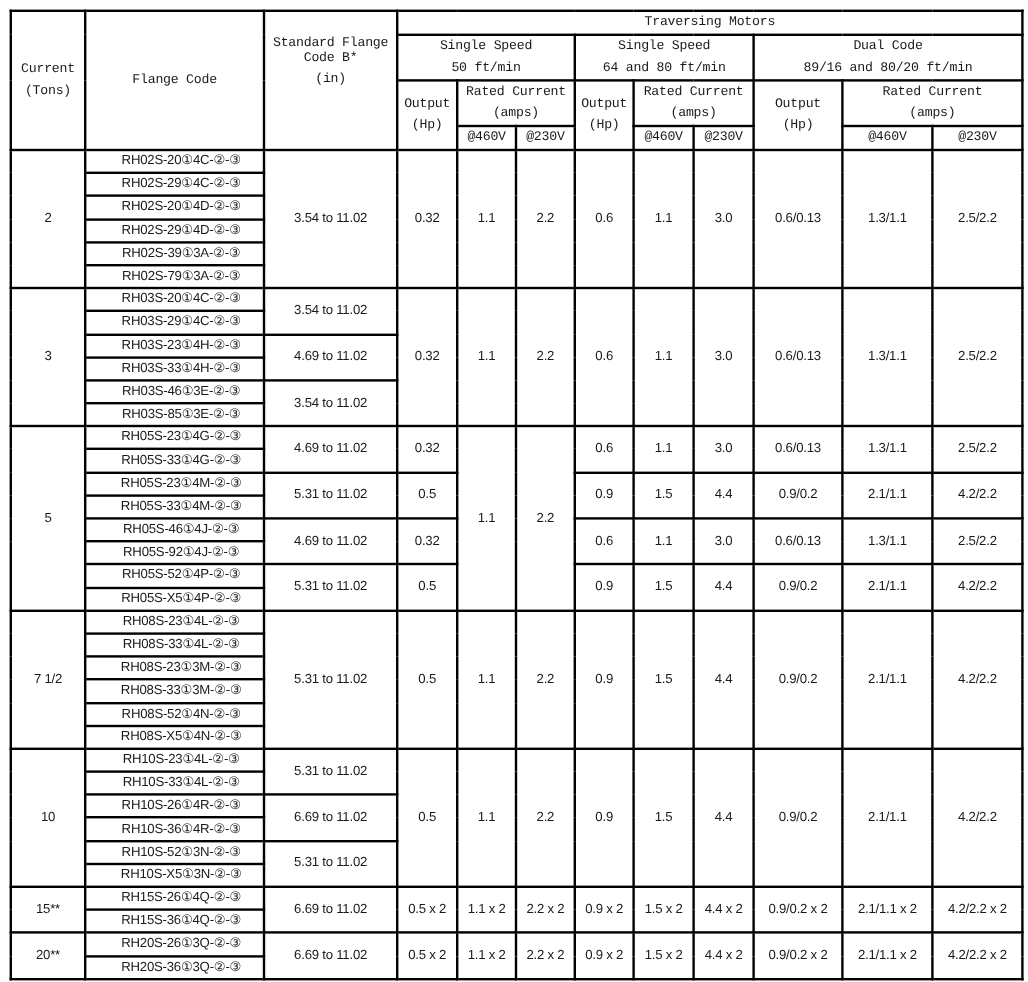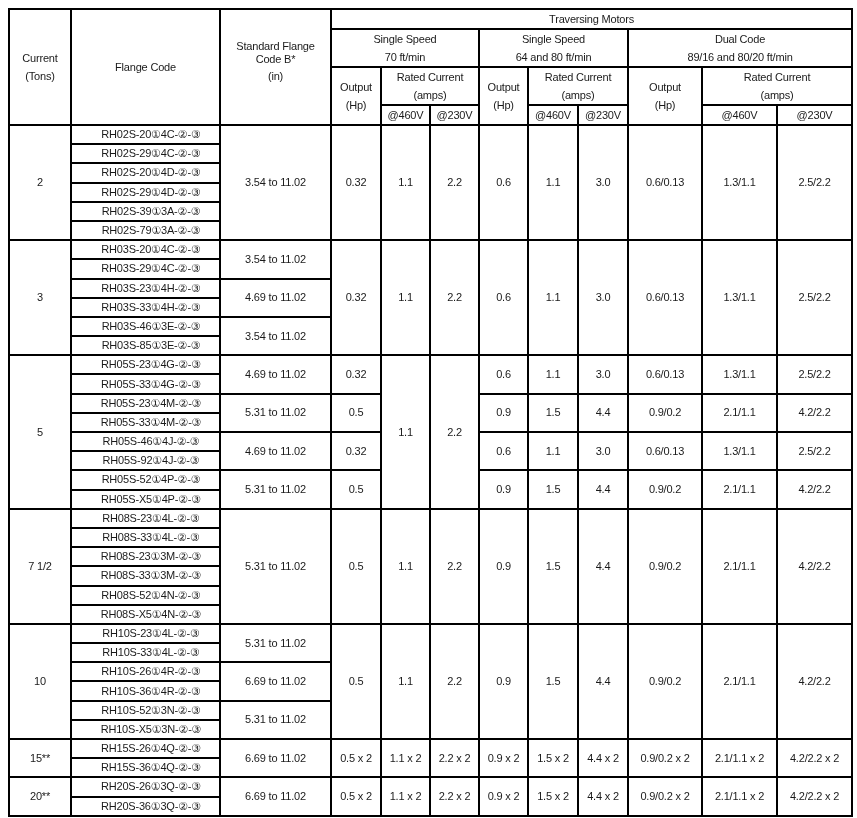--- a/index.html
+++ b/index.html
@@ -8,21 +8,21 @@
   table.spec {
     position: absolute; left: 8px; top: 8px;
     border-collapse: collapse; table-layout: fixed;
     width: 843px;
     font-size: 11px; letter-spacing: -0.2px;
   }
   table.spec td, table.spec th {
     border: 2px solid #000; text-align: center; vertical-align: middle;
     padding: 0; font-weight: normal; line-height: 17px;
   }
-  table.spec thead th { line-height: 18px; }
+  table.spec thead th { line-height: 18px; font-family: Liberation Mono, monospace; }
   .code { text-align: right; padding-left: 11px !important; white-space: nowrap; }
   tbody tr { height: 19.2px; }
   tr.hdr1 { height: 18px; }
   tr.hdr2 { height: 37px; }
   tr.hdr3 { height: 36px; }
   tr.hdr4 { height: 18px; }
 </style>
 </head>
 <body>
 
@@ -38,25 +38,25 @@
       <col style="width:50px">
       <col style="width:50px">
     <col style="width:74px">
       <col style="width:75px">
       <col style="width:75px">
   </colgroup>
   <thead>
     <tr class="hdr1">
       <th rowspan="4"><span>Current</span><br><span>(Tons)</span></th>
       <th rowspan="4">Flange Code</th>
-      <th rowspan="4" style="vertical-align:top;padding-top:30px;line-height:13px;"><span>Standard Flange</span><br><span>Code B*</span><br><span style="line-height:20px">(in)</span></th>
+      <th rowspan="4" style="vertical-align:top;padding-top:20px;line-height:13px;"><span>Standard Flange</span><br><span>Code B*</span><br><span style="line-height:20px">(in)</span></th>
       <th colspan="9">Traversing Motors</th>
     </tr>
     <tr class="hdr2">
-      <th colspan="3"><span>Single Speed</span><br><span>70 ft/min</span></th>
+      <th colspan="3"><span>Single Speed</span><br><span>50 ft/min</span></th>
       <th colspan="3"><span>Single Speed</span><br><span>64 and 80 ft/min</span></th>
       <th colspan="3"><span>Dual Code</span><br><span>89/16 and 80/20 ft/min</span></th>
     </tr>
     <tr class="hdr3">
       <th rowspan="2"><span>Output</span><br><span>(Hp)</span></th>
       <th colspan="2"><span>Rated Current</span><br><span>(amps)</span></th>
       <th rowspan="2"><span>Output</span><br><span>(Hp)</span></th>
       <th colspan="2"><span>Rated Current</span><br><span>(amps)</span></th>
       <th rowspan="2"><span>Output</span><br><span>(Hp)</span></th>
       <th colspan="2"><span>Rated Current</span><br><span>(amps)</span></th>

